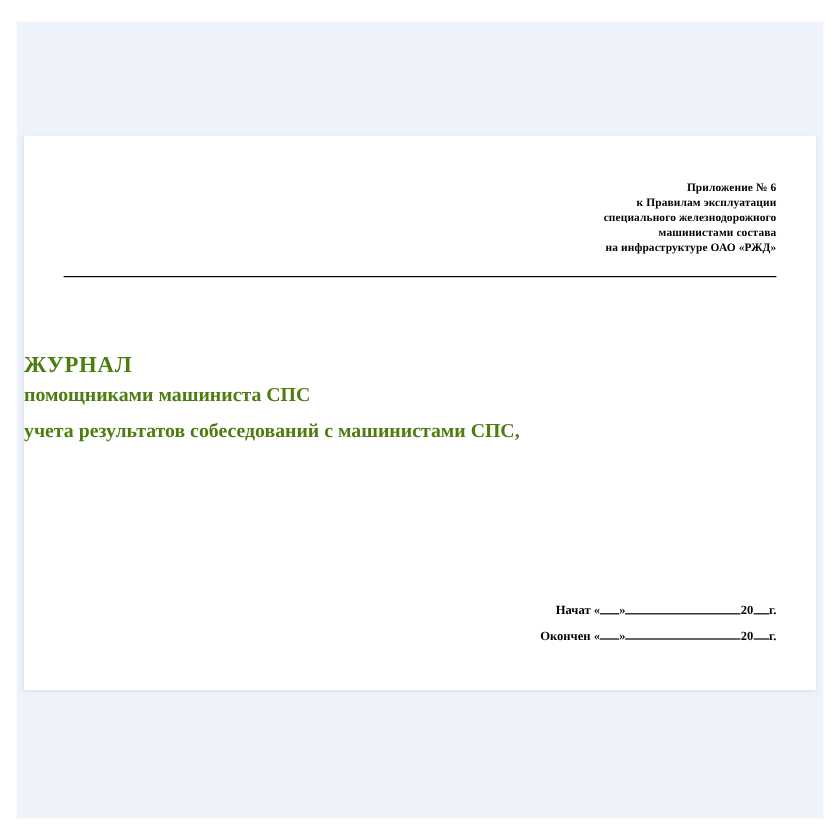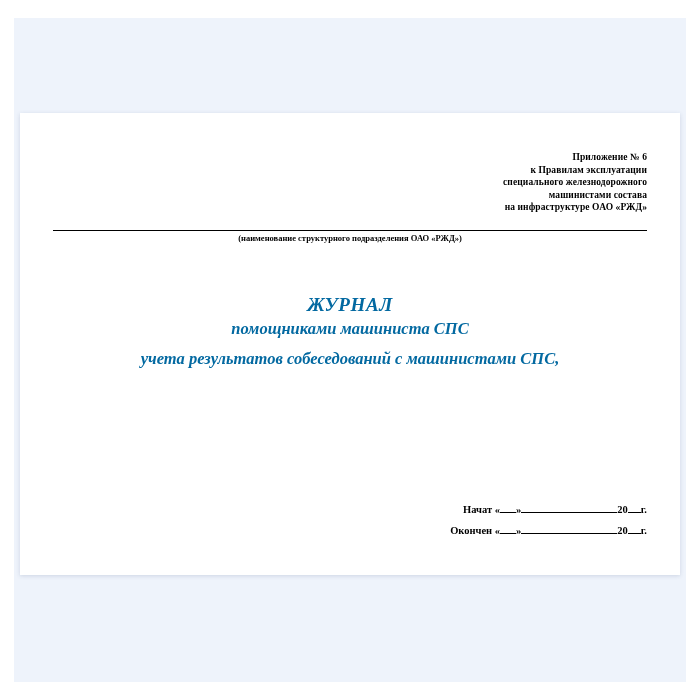--- a/index.html
+++ b/index.html
@@ -106,23 +106,21 @@
     font-weight: bold;
     color: #000000;
   }
 
   
   .title-block {
     position: absolute;
     left: 0;
     top: 164px;
     width: 100%;
-    text-align: center;
-    color: #0369a1;
-    font-style: italic;
+    color: #4d7c0f;
   }
   .title-main {
     font-size: 19px;
     font-weight: bold;
     letter-spacing: 0.6px;
     line-height: 24px;
   }
   .title-sub {
     font-size: 16.5px;
     font-weight: bold;
@@ -170,21 +168,20 @@
 
       <div class="appendix">
         <div>Приложение № 6</div>
         <div>к Правилам эксплуатации</div>
         <div>специального железнодорожного</div>
         <div>машинистами состава</div>
         <div>на инфраструктуре ОАО «РЖД»</div>
       </div>
 
       <div class="unit-rule"></div>
-      <div class="unit-caption">(наименование структурного подразделения ОАО «РЖД»)</div>
 
       <div class="title-block">
         <div class="title-main">ЖУРНАЛ</div>
         <div class="title-sub" style="margin-top:0;">помощниками машиниста СПС</div>
         <div class="title-sub">учета результатов собеседований с машинистами СПС,</div>
       </div>
 
       <div class="footer-block">
         <div class="footer-row"><span>Начат «</span><span class="fill-line w-small"></span><span>»</span><span class="fill-line w-big"></span><span>20</span><span class="fill-line w-tiny"></span><span>г.</span></div>
         <div class="footer-row"><span>Окончен «</span><span class="fill-line w-small"></span><span>»</span><span class="fill-line w-big"></span><span>20</span><span class="fill-line w-tiny"></span><span>г.</span></div>

